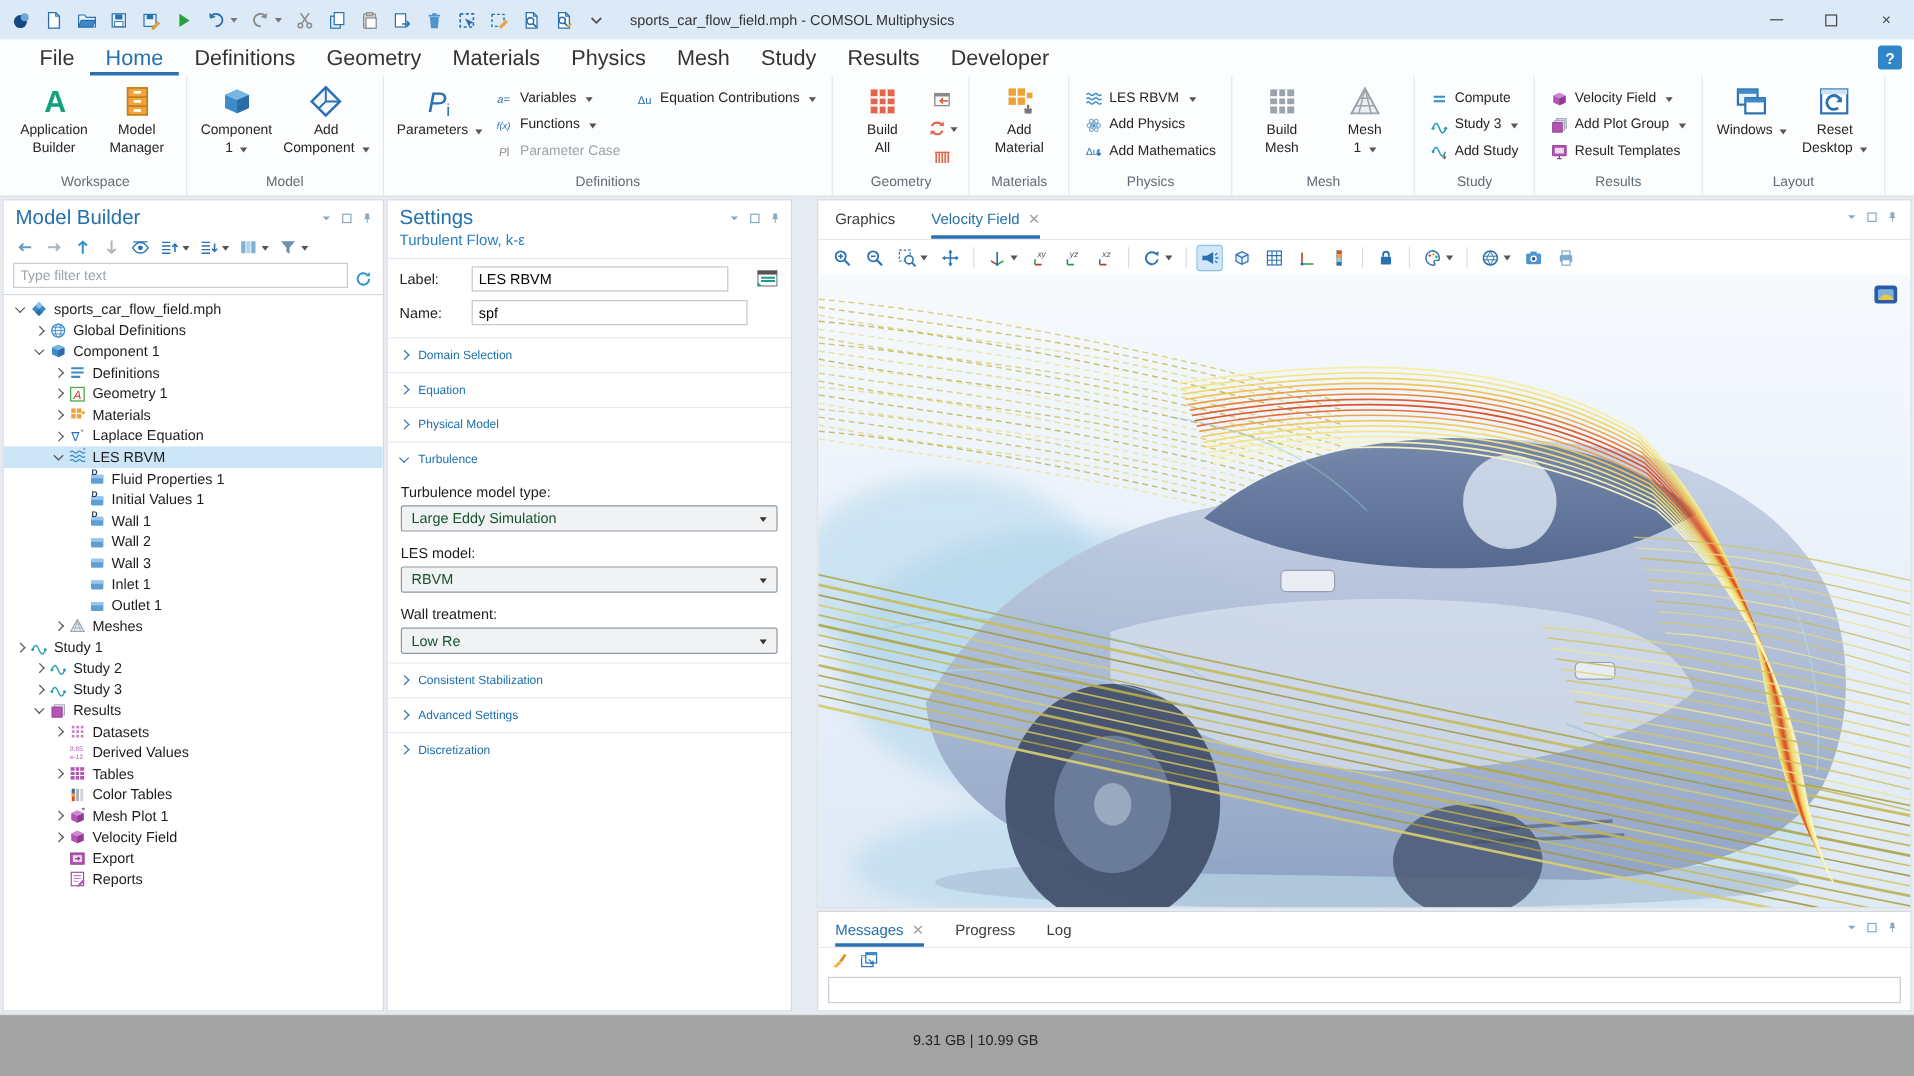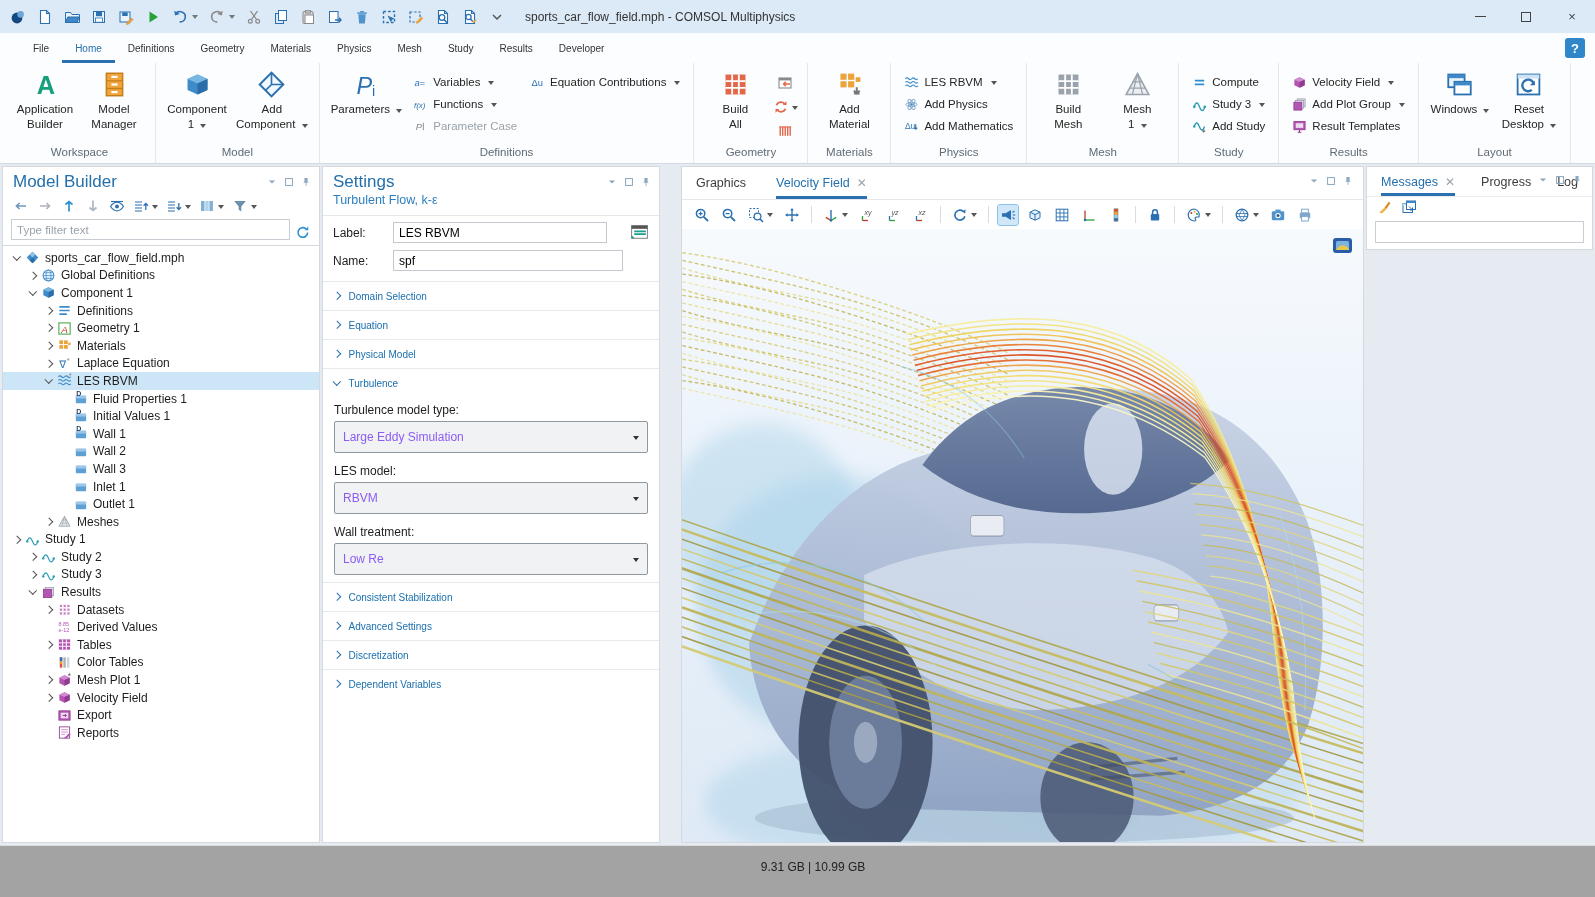--- a/index.html
+++ b/index.html
@@ -13,21 +13,21 @@
   .ic{display:inline-flex;width:16px;height:16px;}
   .ic svg{width:100%;height:100%;}
   .wtitle{margin-left:20px;font-size:12px;color:#333;white-space:nowrap;}
   .wincontrols{margin-left:auto;display:flex;height:33px;}
   .wc{width:46px;display:flex;align-items:center;justify-content:center;color:#444;font-size:13px;}
   .wc .minbar{width:11px;border-top:1.2px solid #444;}
   .wc .maxbox{width:10px;height:10px;border:1.2px solid #444;}
 
   
   .menubar{height:30px;background:#fcfdfe;display:flex;align-items:stretch;padding-left:20px;position:relative;flex:none;}
-  .mitem{display:flex;align-items:center;padding:0 13px;color:#333;font-size:10px;cursor:default;}
+  .mitem{display:flex;align-items:center;padding:0 13px;color:#333;font-size:18px;cursor:default;}
   .mitem.active{color:#2470ad;box-shadow:inset 0 -3px 0 #2b71b1;}
   .helpbtn{position:absolute;right:10px;top:5px;width:20px;height:20px;background:#2f86c8;color:#fff;border-radius:3px;display:flex;align-items:center;justify-content:center;font-weight:bold;font-size:13px;}
 
   
   .ribbon{height:101px;background:#fcfdfe;border-bottom:1px solid #d4dae1;display:flex;padding:0 4px;flex:none;}
   .rgroup{display:flex;flex-direction:column;border-right:1px solid #e4e8ec;}
   .rgc{flex:1;display:flex;align-items:flex-start;gap:3px;padding:5px 8px 0;}
   .rgl{text-align:center;color:#5f6b76;font-size:11.5px;padding:2px 4px 5px;white-space:nowrap;}
   .rbig{min-width:66px;display:flex;flex-direction:column;align-items:center;padding:2px 3px;border-radius:3px;}
   .rbigicon{width:29px;height:29px;margin-bottom:3px;}
@@ -39,21 +39,21 @@
   .rsbtn .ic{width:15px;height:15px;flex:none;}
   .icolbtn{height:24px;width:28px;display:flex;align-items:center;justify-content:center;}
   .dd{display:inline-block;width:0;height:0;border:3.6px solid transparent;border-top:4.2px solid #555;margin-left:3px;position:relative;top:2px;}
   .rbiglabel .dd{top:3px;}
 
   
   .main{flex:1;display:flex;gap:2px;background:#e6ebf1;padding:2px;min-height:0;}
   .panel{background:#fff;border:1px solid #d4d9df;display:flex;flex-direction:column;overflow:hidden;}
   .mbp{width:318px;flex:none;}
   .setp{width:338px;flex:none;}
-  .rightcol{flex:1;display:flex;flex-direction:row;gap:2px;min-width:0;padding-left:19px;}
+  .rightcol{flex:1;display:flex;flex-direction:column;gap:2px;min-width:0;padding-left:19px;}
   .gpanel{flex:1;min-height:0;}
   .mpanel{height:84px;flex:none;}
 
   .phead{display:flex;align-items:center;padding:5px 8px 0 10px;position:relative;}
   .ptitle{font-size:17px;color:#2470ad;}
   .pctl{margin-left:auto;display:flex;gap:7px;align-items:center;}
   .pctl .ic{width:11px;height:11px;}
 
   
   .mbtools{display:flex;gap:8px;padding:6px 10px 5px;align-items:center;}
@@ -76,21 +76,21 @@
   .frow{display:flex;align-items:center;gap:23px;padding:6px 10px 1px;}
   .frow label{width:37px;font-size:12px;}
   .frow input{flex:1;height:21px;border:1px solid #c3c8ce;font-size:12px;padding:0 5px;font-family:inherit;}
   .lblbtn{width:19px;height:19px;flex:none;}
   .sects{margin-top:9px;}
   .sect{border-top:1px solid #e6e9ed;}
   .sehead{display:flex;gap:9px;align-items:center;height:28px;padding:0 11px;color:#1a6fae;font-size:10px;}
   .sehead .chev{border-color:#2b71b1;}
   .sfield{padding:2px 0 0;}
   .sflabel{font-size:12px;color:#1d1d1d;padding:4px 11px 4px;}
-  .combo{margin:0 11px 7px;height:32px;background:#f1f2f3;border:1px solid #8f989f;border-radius:2px;display:flex;align-items:center;padding:0 8px;font-size:12px;color:#8b5cf6;}
+  .combo{margin:0 11px 7px;height:22px;background:#f1f2f3;border:1px solid #8f989f;border-radius:2px;display:flex;align-items:center;padding:0 8px;font-size:12px;color:#14532d;}
   .combo .dd{margin-left:auto;border-top-color:#333;}
 
   
   .gtabs{display:flex;align-items:stretch;height:33px;padding:0 14px;gap:30px;border-bottom:1px solid #e4e8ec;position:relative;}
   .gtab{display:flex;align-items:center;gap:7px;font-size:12.5px;color:#3c3c3c;}
   .gtab.active{color:#2470ad;box-shadow:inset 0 -3px 0 #2b71b1;}
   .closex{color:#9aa2aa;font-size:12px;}
   .gtools{display:flex;align-items:center;gap:7px;height:29px;padding:0 10px;flex:none;}
   .gtools .tbtn{display:flex;align-items:center;padding:2px;border-radius:2px;}
   .gtools .tbtn.on{background:#cfe7f9;outline:1px solid #8cc0e4;}
@@ -1100,26 +1100,20 @@
           <div class="sect">
     <div class="sehead">
       <span class="chev closed"></span>
               <span>Advanced Settings</span>
             </div>
           </div>
           <div class="sect">
     <div class="sehead">
       <span class="chev closed"></span>
               <span>Discretization</span>
-            </div>
-          </div>
-          <div class="sect">
-    <div class="sehead">
-      <span class="chev closed"></span>
-              <span>Dependent Variables</span>
             </div>
           </div>
         </div>
     </div>
 
     <div class="rightcol">
 
       <div class="panel gpanel">
         <div class="gtabs" id="gtabs">
             <span class="gtab">

